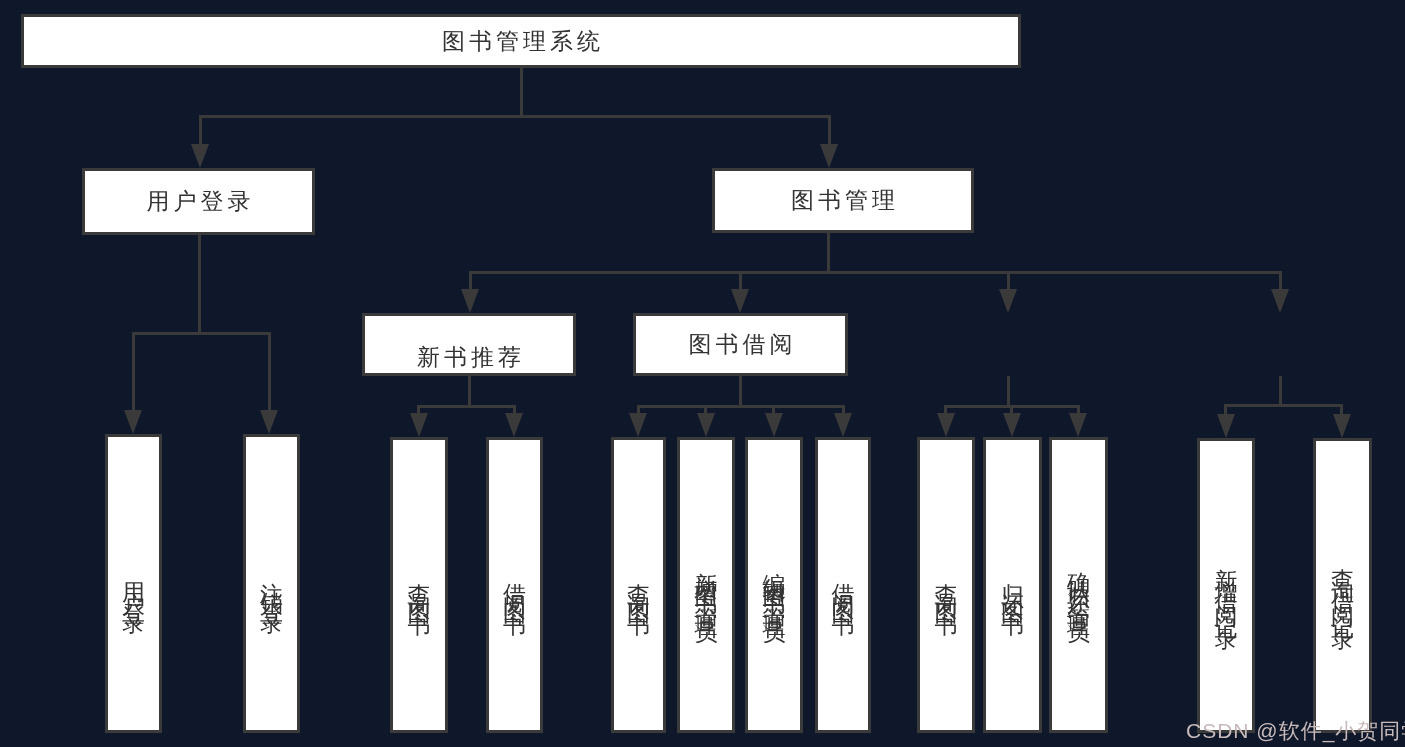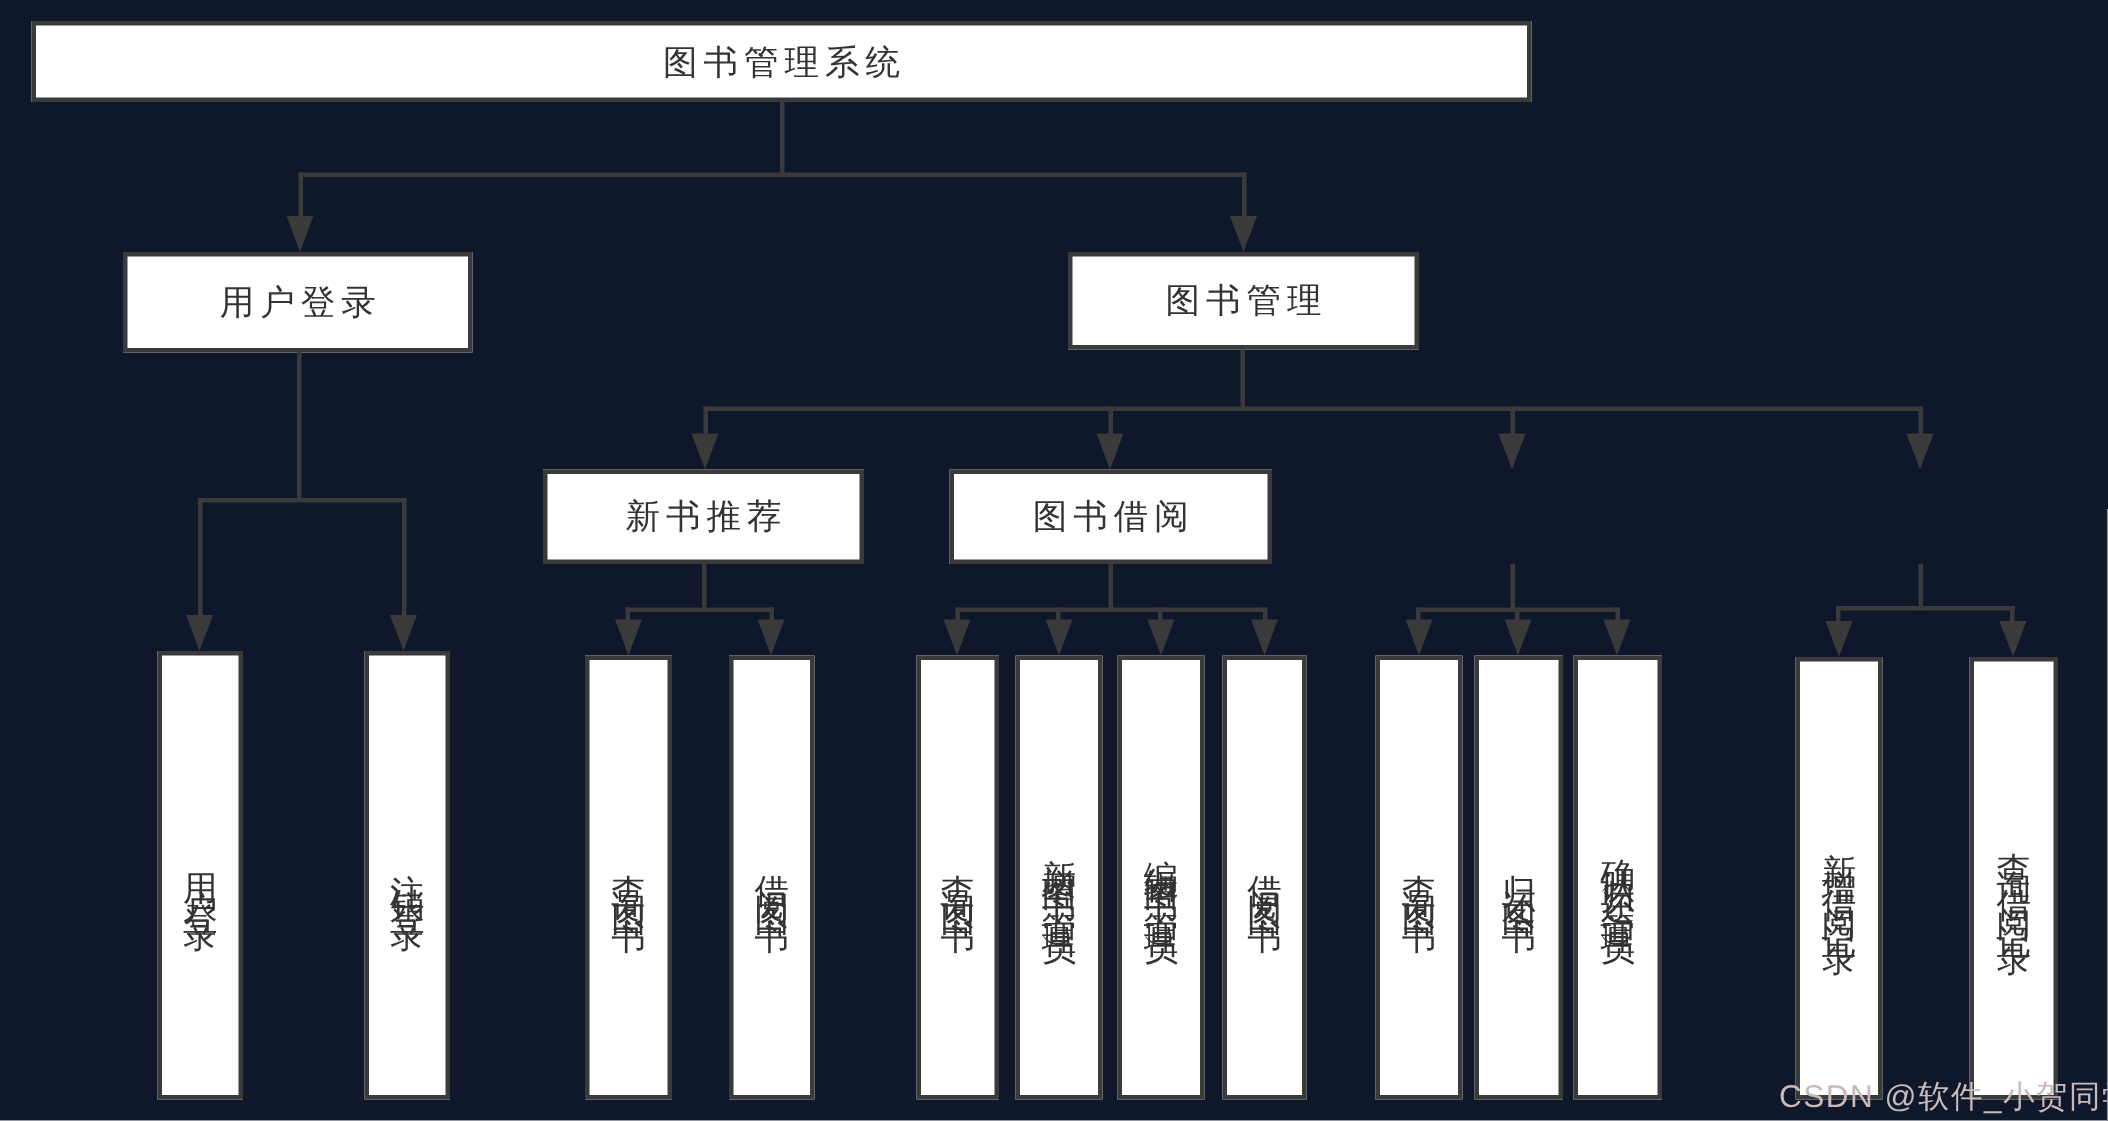--- a/index.html
+++ b/index.html
@@ -44,21 +44,21 @@
   <div class="line" style="left:520px;top:68px;width:3px;height:50px;"></div>
   <div class="line" style="left:199px;top:115px;width:632px;height:3px;"></div>
   <div class="line" style="left:199px;top:115px;width:3px;height:32px;"></div>
   <div class="arrow" style="left:191px;top:144px;"></div>
   <div class="line" style="left:828px;top:115px;width:3px;height:32px;"></div>
   <div class="arrow" style="left:820px;top:144px;"></div>
 
   <div class="box" style="left:82px;top:168px;width:233px;height:67px;">
     <span class="hlabel">用户登录</span>
   </div>
-  <div class="box" style="left:712px;top:168px;width:234px;height:65px;">
+  <div class="box" style="left:712px;top:168px;width:262px;height:65px;">
     <span class="hlabel">图书管理</span>
   </div>
 
   <div class="line" style="left:198px;top:234px;width:3px;height:100px;"></div>
   <div class="line" style="left:132px;top:332px;width:139px;height:3px;"></div>
   <div class="line" style="left:132px;top:332px;width:3px;height:80px;"></div>
   <div class="arrow" style="left:124px;top:410px;"></div>
   <div class="line" style="left:268px;top:332px;width:3px;height:80px;"></div>
   <div class="arrow" style="left:260px;top:410px;"></div>
 
@@ -66,21 +66,21 @@
   <div class="line" style="left:469px;top:271px;width:812px;height:3px;"></div>
   <div class="line" style="left:469px;top:271px;width:3px;height:20px;"></div>
   <div class="arrow" style="left:461px;top:289px;"></div>
   <div class="line" style="left:739px;top:271px;width:3px;height:20px;"></div>
   <div class="arrow" style="left:731px;top:289px;"></div>
   <div class="line" style="left:1007px;top:271px;width:3px;height:20px;"></div>
   <div class="arrow" style="left:999px;top:289px;"></div>
   <div class="line" style="left:1279px;top:271px;width:3px;height:20px;"></div>
   <div class="arrow" style="left:1271px;top:289px;"></div>
 
-  <div class="box" style="left:362px;top:313px;width:214px;height:63px;">
+  <div class="box" style="left:362px;top:313px;width:214px;height:63px;align-items:flex-end;">
     <span class="hlabel">新书推荐</span>
   </div>
   <div class="box" style="left:633px;top:313px;width:215px;height:63px;align-items:center;">
     <span class="hlabel">图书借阅</span>
   </div>
 
   <div class="line" style="left:468px;top:376px;width:3px;height:32px;"></div>
   <div class="line" style="left:417px;top:405px;width:99px;height:3px;"></div>
   <div class="line" style="left:417px;top:405px;width:3px;height:12px;"></div>
   <div class="arrow" style="left:410px;top:413px;"></div>

